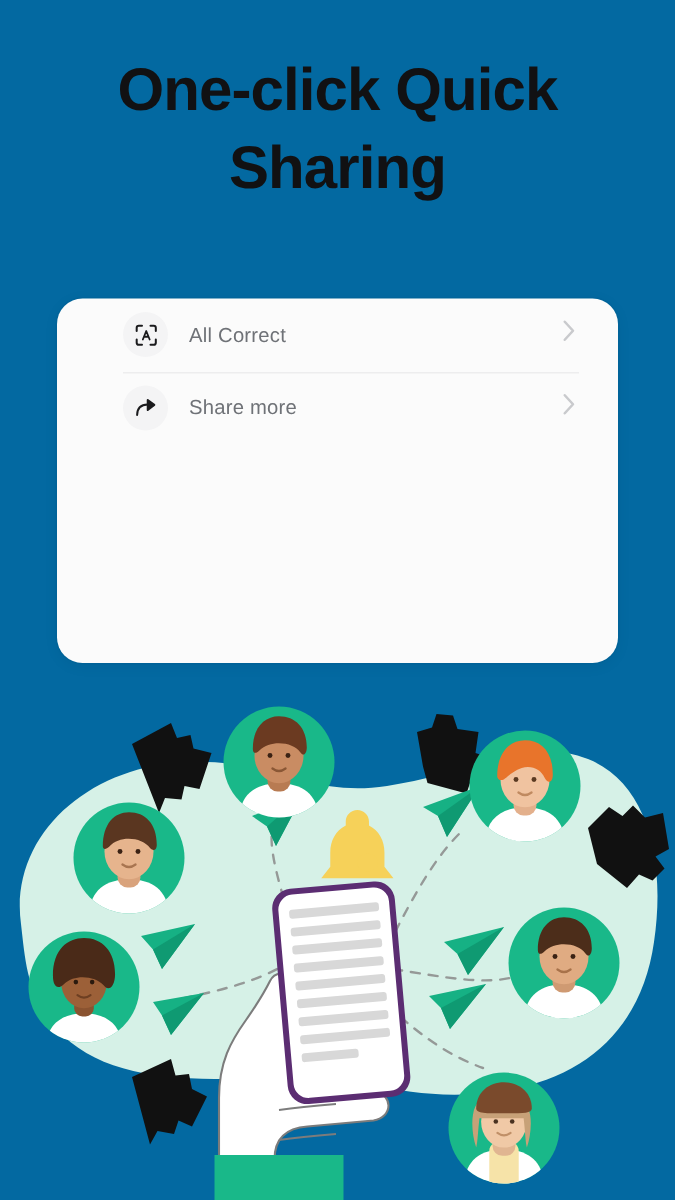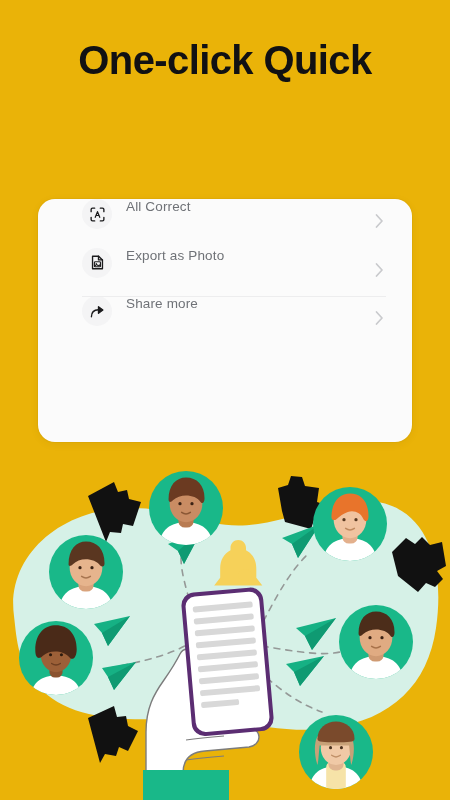--- a/index.html
+++ b/index.html
@@ -2,21 +2,21 @@
 <html><head>
 <meta charset="utf-8">
 <style>
   * { margin:0; padding:0; box-sizing:border-box; }
   html,body {
     width:450px; height:800px;
     background:#ffffff;
     font-family:"Liberation Sans", sans-serif;
     overflow:hidden;
   }
-  .screen { position:relative; width:450px; height:800px; background:#eab308; }
+  .screen { position:relative; width:450px; height:800px; background:#0369a1; }
 
   
   .headline {
     position:absolute; top:34px; left:0; width:450px;
     text-align:center;
     font-size:40px;
     font-weight:bold;
     line-height:1.30;
     letter-spacing:-0.6px;
     color:#111113;
@@ -28,21 +28,21 @@
     left:38px; top:199px;
     width:374px; height:243px;
     background:#fbfbfb;
     border-radius:17px;
     box-shadow:0 2px 10px rgba(0,0,0,0.055), 0 0 0 1px rgba(0,0,0,0.022);
     overflow:hidden;
   }
   .menu-row {
     position:relative;
     display:flex;
-    align-items:flex-start;
+    align-items:center;
     height:48.6px;
     padding:0 26px 0 44px;
     cursor:default;
   }
   .menu-row .ico-wrap {
     width:30px; height:30px;
     border-radius:50%;
     background:#f4f4f5;
     display:flex; align-items:center; justify-content:center;
     flex:0 0 auto;
@@ -71,20 +71,21 @@
   .illus { position:absolute; left:0; top:446px; width:450px; height:354px; }
   .illus svg { display:block; width:450px; height:354px; }
 </style>
 </head>
 <body>
 
 <div class="screen">
 
   <h1 class="headline">
     <span>One-click Quick</span><br>
+    <span>Sharing</span>
   </h1>
 
   <div class="menu-card">
 
     <div class="menu-row">
       <span class="ico-wrap">
         <svg width="17" height="17" viewBox="0 0 24 24" fill="none" stroke="#1b1b1d" stroke-width="1.9" stroke-linecap="round" stroke-linejoin="round">
           <path d="M3 8V5a2 2 0 0 1 2-2h3"></path>
           <path d="M21 8V5a2 2 0 0 0-2-2h-3"></path>
           <path d="M3 16v3a2 2 0 0 0 2 2h3"></path>
@@ -94,37 +95,20 @@
       </span>
       <span class="menu-label">All Correct</span>
       <span class="chev">
         <svg width="9" height="15" viewBox="0 0 9 15" fill="none" stroke="#c9cacd" stroke-width="1.7" stroke-linecap="round" stroke-linejoin="round">
             <path d="M1.5 1.5L7 7.5l-5.5 6"></path>
           </svg>
       </span>
     </div>
 
 
-    <div class="menu-row">
-      <span class="ico-wrap">
-        <svg width="17" height="17" viewBox="0 0 24 24" fill="none" stroke="#1b1b1d" stroke-width="1.9" stroke-linecap="round" stroke-linejoin="round">
-          <path d="M5 3.2h8.6L19 8.4v12.4H5z"></path>
-          <path d="M13.4 3.2v5.2H19"></path>
-          <rect x="7.6" y="11" width="8.6" height="7" rx="1.2" stroke-width="1.6"></rect>
-          <circle cx="10.2" cy="13.6" r="1" fill="#1b1b1d" stroke="none"></circle>
-          <path d="M7.9 17.3l2.8-2.6 2.4 2 1.6-1.2 1.4 1.5" stroke-width="1.5"></path>
-        </svg>
-      </span>
-      <span class="menu-label">Export as Photo</span>
-      <span class="chev">
-        <svg width="9" height="15" viewBox="0 0 9 15" fill="none" stroke="#c9cacd" stroke-width="1.7" stroke-linecap="round" stroke-linejoin="round">
-            <path d="M1.5 1.5L7 7.5l-5.5 6"></path>
-          </svg>
-      </span>
-    </div>
 
 
     <div class="menu-row has-divider">
       <span class="ico-wrap">
         <svg width="17" height="17" viewBox="0 0 24 24" fill="none" stroke="#1b1b1d" stroke-width="1.9" stroke-linecap="round" stroke-linejoin="round">
           <path d="M3.4 19.4c0-6.6 4.2-9.7 10-9.9"></path>
           <path d="M13.4 5.2l6.2 4.6-6.2 4.8z" fill="#1b1b1d"></path>
         </svg>
       </span>
       <span class="menu-label">Share more</span>

